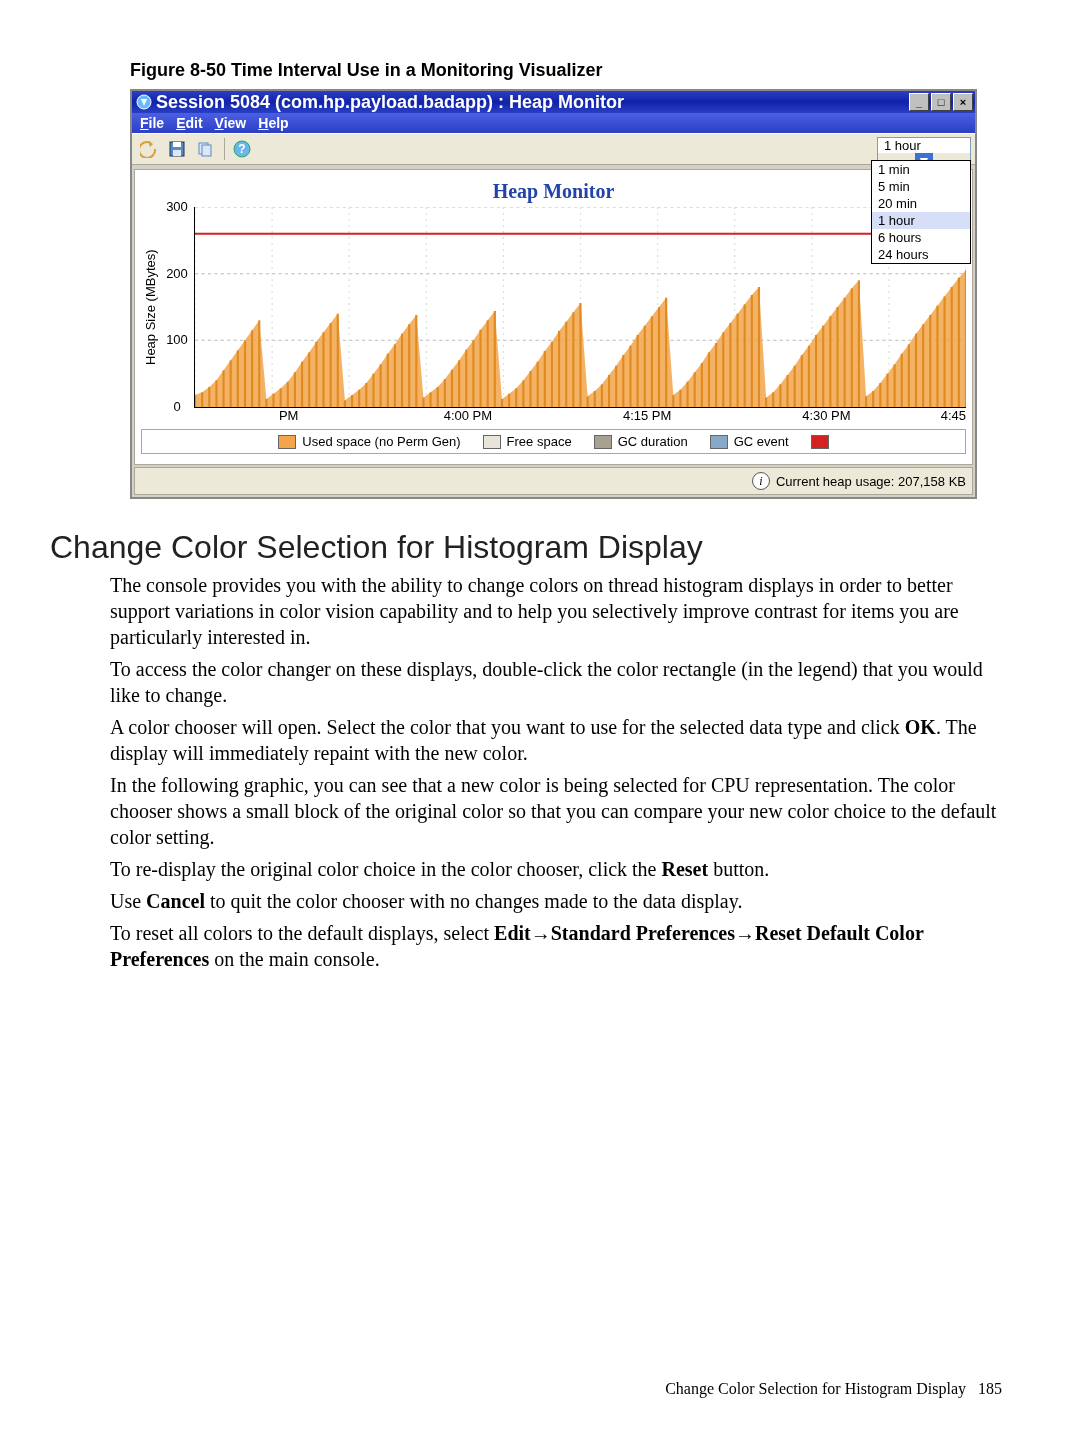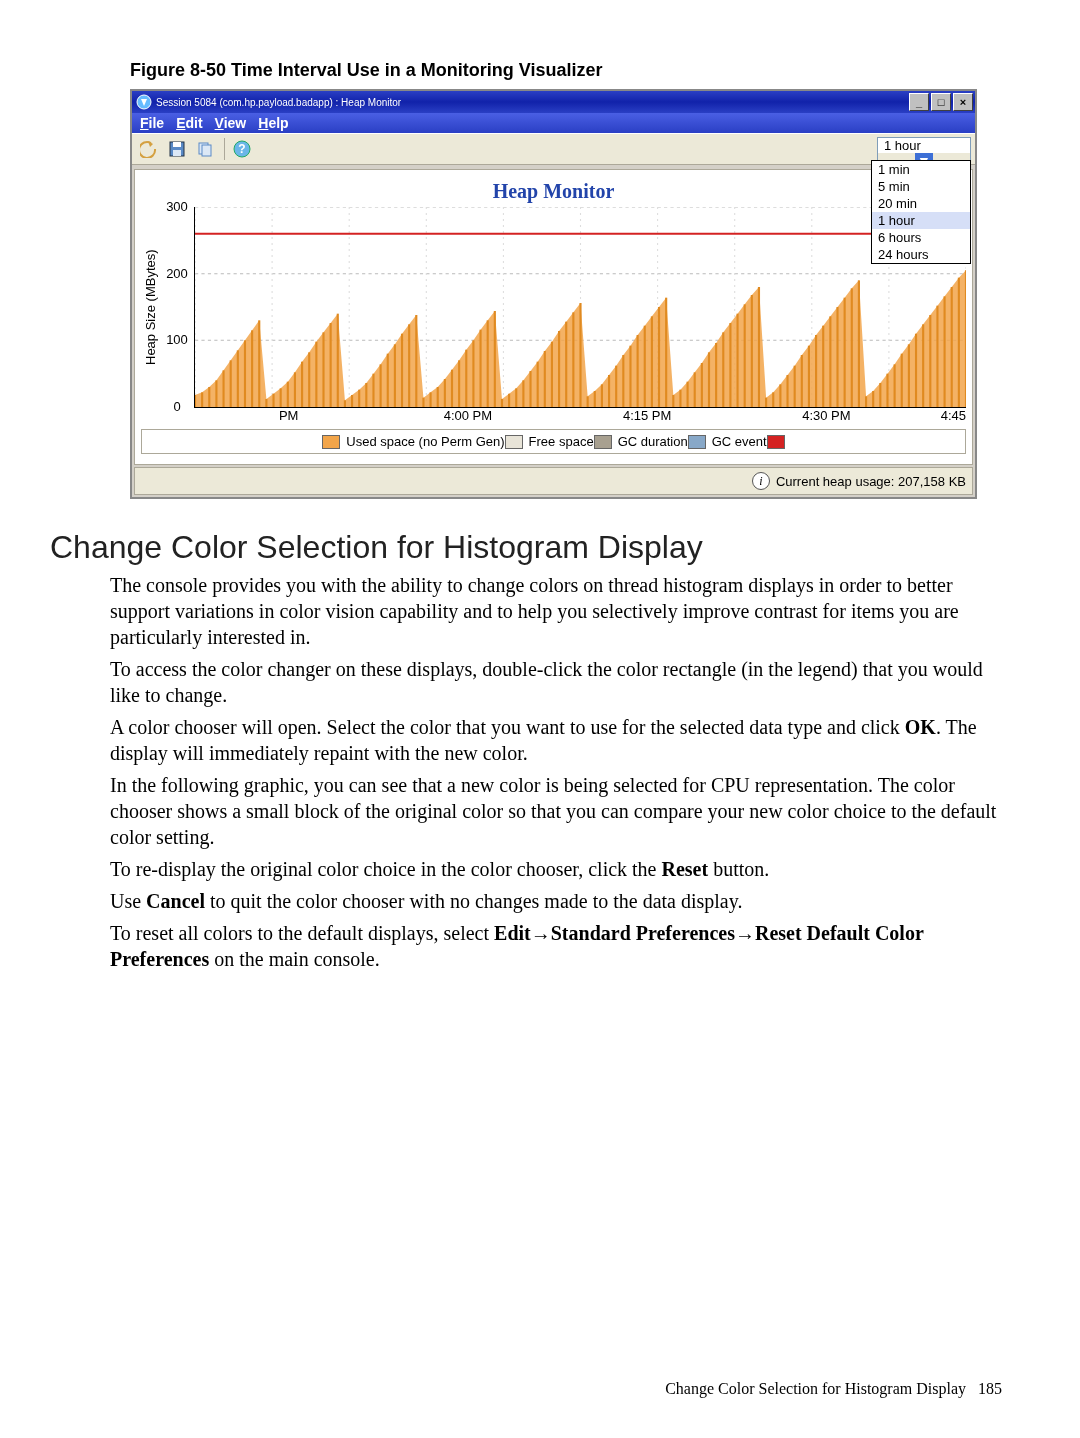--- a/index.html
+++ b/index.html
@@ -34,21 +34,21 @@
   }
   .titlebar {
     background: linear-gradient(180deg,#2a3fc4 0%,#1122aa 50%,#2a3fc4 100%);
     color: #fff;
     display: flex;
     align-items: center;
     height: 22px;
     padding: 0 2px 0 4px;
   }
   .titlebar-icon { width: 16px; height: 16px; margin-right: 4px; }
-  .titlebar-text { flex: 1; font-weight: normal; font-size: 10px; }
+  .titlebar-text { flex: 1; font-weight: bold; font-size: 18px; }
   .win-controls { display: flex; gap: 2px; }
   .win-btn {
     width: 18px; height: 16px; background: #c0c0c0;
     border: 1px solid #fff; border-right-color:#404040; border-bottom-color:#404040;
     font-family: Arial; font-size: 11px; font-weight: bold;
     display: flex; align-items: center; justify-content: center; color: #000;
   }
   .menubar {
     background: linear-gradient(180deg,#4a5fe4 0%,#2a3fc4 100%);
     display: flex; padding: 2px 8px; gap: 12px;
@@ -107,21 +107,21 @@
   .y-ticks div { height:0; line-height:0; }
   .plot {
     flex:1; height:200px; border-left:1px solid #000; border-bottom:1px solid #000;
     position:relative;
   }
   .plot-svg { width:100%; height:100%; display:block; }
   .x-ticks { display:flex; margin-left:58px; font-size:13px; }
   .x-ticks span { flex:1; text-align:center; }
   .x-ticks .last { text-align:right; flex:0 0 auto; width:50px; }
   .legend {
-    display:flex; justify-content:center; 
+    display:flex; justify-content:center; gap:22px;
     border:1px solid #aca899; margin:6px 0 4px 0; padding:4px 6px;
     font-size:13px; align-items:center;
   }
   .legend-item { display:flex; align-items:center; gap:6px; }
   .swatch { width:16px; height:12px; border:1px solid #666; }
   .statusbar {
     background:#ece9d8; border:1px solid #aca899; margin:2px;
     display:flex; justify-content:flex-end; align-items:center;
     padding:4px 6px; font-size:13px; gap:6px;
   }

